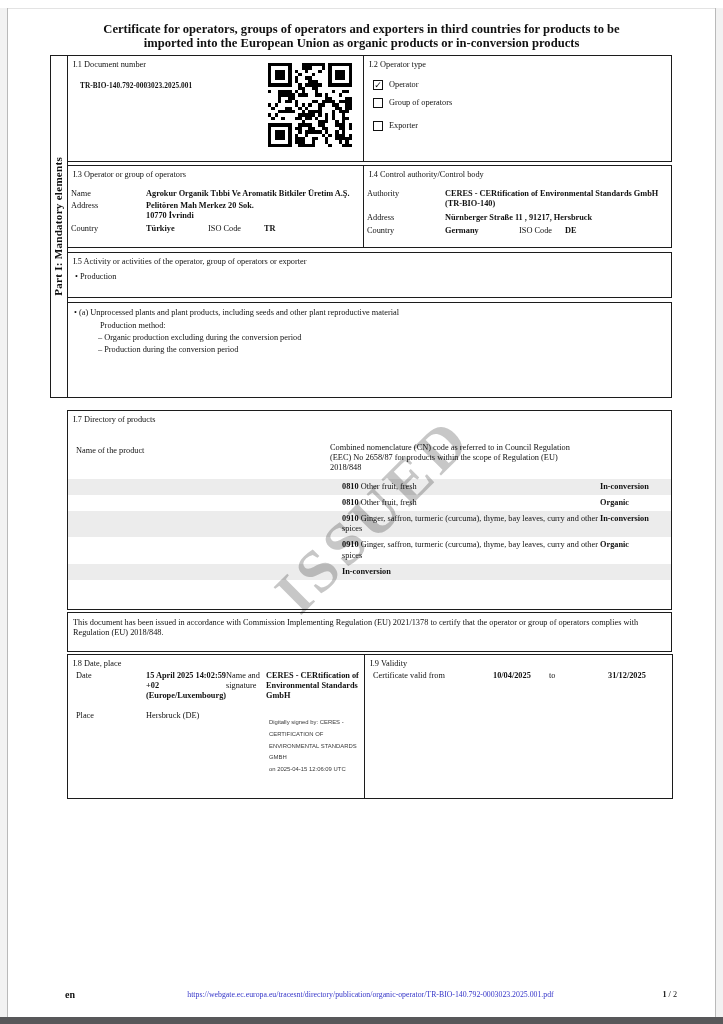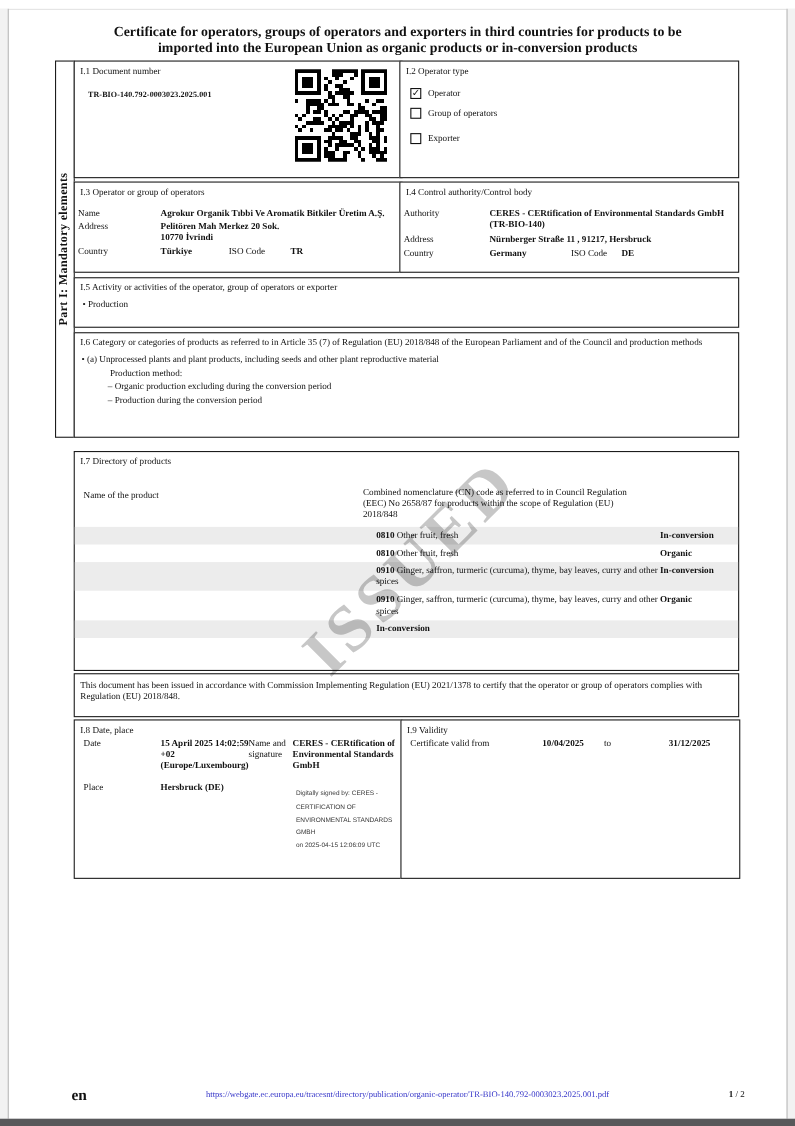--- a/index.html
+++ b/index.html
@@ -79,21 +79,21 @@
   .prow { display:grid; grid-template-columns:262px 258px 1fr; padding:3px 6px 3px 12px; }
   .prow.shade { background:#ececec; }
   .prow .status { font-weight:bold; }
 
   .stmt-text { padding:5px 6px 0 5px; }
 
   
   .i8-lab-date  { position:absolute; left:8px;  top:16px; }
   .i8-val-date  { position:absolute; left:78px; top:16px; width:90px; font-weight:bold; overflow-wrap:anywhere; }
   .i8-lab-place { position:absolute; left:8px;  top:56px; }
-  .i8-val-place { position:absolute; left:78px; top:56px; font-weight:bold; }
+  .i8-val-place { position:absolute; left:78px; top:56px; font-weight:normal; }
   .i8-lab-sig   { position:absolute; left:158px; top:16px; width:48px; }
   .i8-val-sig   { position:absolute; left:198px; top:16px; width:96px; font-weight:bold; }
   .i8-digsig    { position:absolute; left:201px; top:64px; font-family:"Liberation Sans","DejaVu Sans",sans-serif; font-size:5.9px; color:#3a3a3a; }
   .i8-digsig div { margin-bottom:4.6px; }
 
   .i9-lab  { position:absolute; left:8px;   top:16px; }
   .i9-from { position:absolute; left:128px; top:16px; font-weight:bold; }
   .i9-to-l { position:absolute; left:184px; top:16px; }
   .i9-to   { position:absolute; left:243px; top:16px; font-weight:bold; }
 
@@ -102,21 +102,21 @@
     position:absolute; left:238px; top:428px; width:270px; height:175px;
     display:flex; align-items:center; justify-content:center;
     z-index:3; pointer-events:none; mix-blend-mode:multiply;
   }
   .watermark span {
     transform:rotate(-45deg);
     font-size:60px; font-weight:bold; letter-spacing:5px; color:#c7c7c7;
   }
 
   
-  .footer-lang { position:absolute; left:65px; top:989px; font-size:14px; font-weight:bold; z-index:2; }
+  .footer-lang { position:absolute; left:65px; top:989px; font-size:10px; font-weight:bold; z-index:2; }
   .footer-link {
     position:absolute; left:110px; right:92px; top:990px; text-align:center;
     font-size:7.8px; color:#3434c8; text-decoration:none; z-index:2; white-space:nowrap;
   }
   .footer-page { position:absolute; right:46px; top:990px; font-size:8.2px; z-index:2; }
 </style>
 </head>
 <body>
 
 <div class="viewer">
@@ -413,21 +413,20 @@
       </div>
     </div>
   </div>
 
   <div class="box" id="box-i5">
     <div class="box-label">I.5 Activity or activities of the operator, group of operators or exporter</div>
     <div class="bullet-line">• Production</div>
   </div>
 
   <div class="box" id="box-i6">
-    <div class="box-label">I.6 Category or categories of products as referred to in Article 35 (7) of Regulation (EU) 2018/848 of the European Parliament and of the Council  and production methods</div>
     <div class="i6-cat">• (a) Unprocessed plants and plant products, including seeds and other plant reproductive material</div>
     <div class="i6-pm">Production method:</div>
     <div class="i6-m">– Organic production excluding during the conversion period</div>
     <div class="i6-m">– Production during the conversion period</div>
   </div>
 
   <div class="box" id="box-i7">
     <div class="box-label">I.7 Directory of products</div>
     <div class="i7-colhead-name">Name of the product</div>
     <div class="i7-colhead-cn">Combined nomenclature (CN) code as referred to in Council Regulation (EEC) No 2658/87 for products within the scope of Regulation (EU) 2018/848</div>

